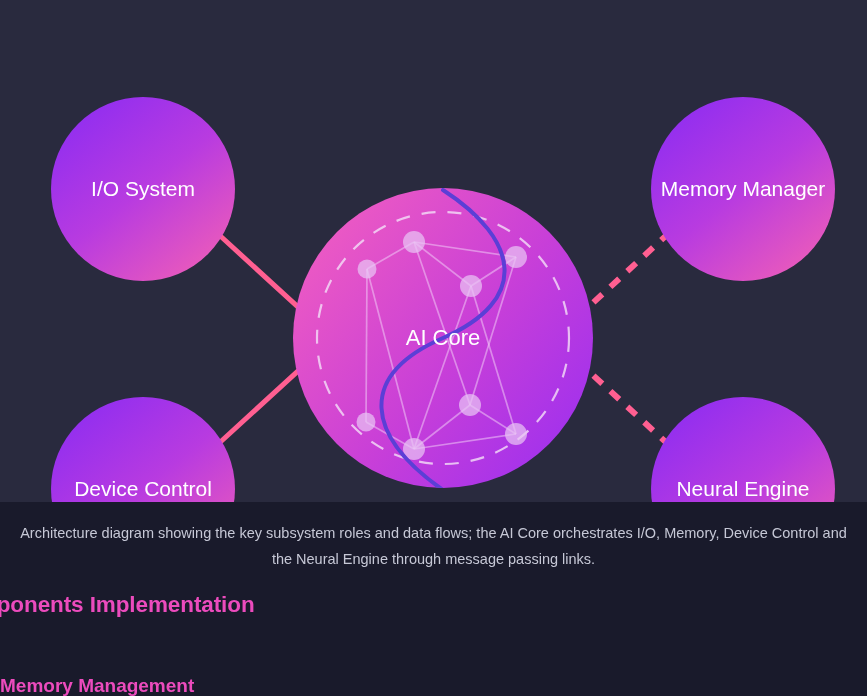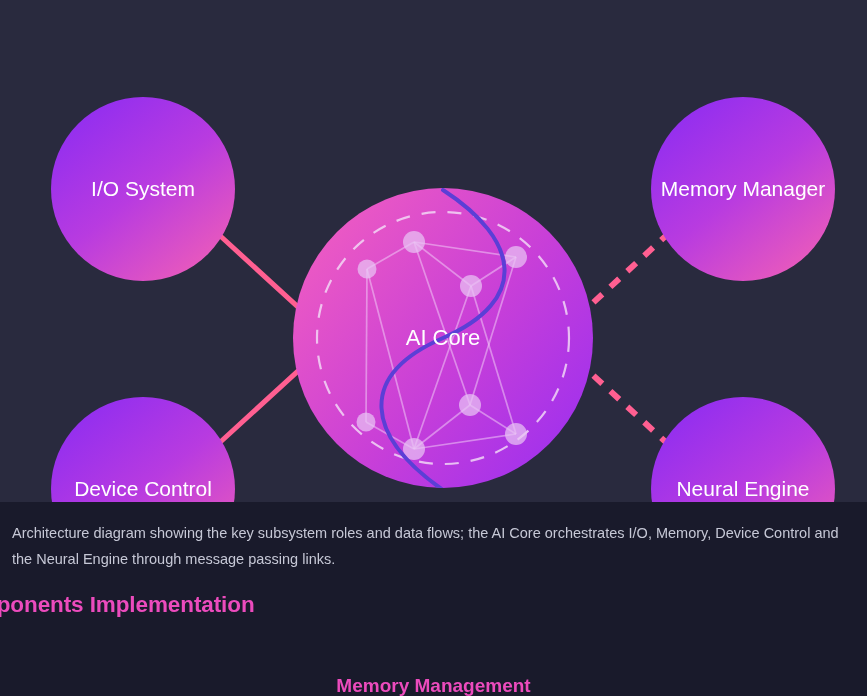--- a/index.html
+++ b/index.html
@@ -50,21 +50,21 @@
     height: 194px;
     background: #191a2b;
     overflow: hidden;
   }
 
   .caption-text {
     position: absolute;
     left: 0;
     top: 18px;
     width: 867px;
-    text-align: left;
+    text-align: center;
     font-size: 14.5px;
     line-height: 26px;
     color: #c6c8d6;
     padding: 0 12px;
     white-space: normal;
   }
 
   .section-heading {
     position: absolute;
     left: -110px;
@@ -74,21 +74,20 @@
     font-weight: bold;
     color: #ec4bbd;
     letter-spacing: -0.1px;
   }
 
   .subsection-heading {
     position: absolute;
     left: 0;
     top: 173px;
     width: 867px;
-    text-align: center;
     font-size: 19px;
     font-weight: bold;
     color: #ec4bbd;
   }
 
   .node-label {
     font-family: "Liberation Sans", sans-serif;
     fill: #ffffff;
     font-size: 21px;
     text-anchor: middle;

